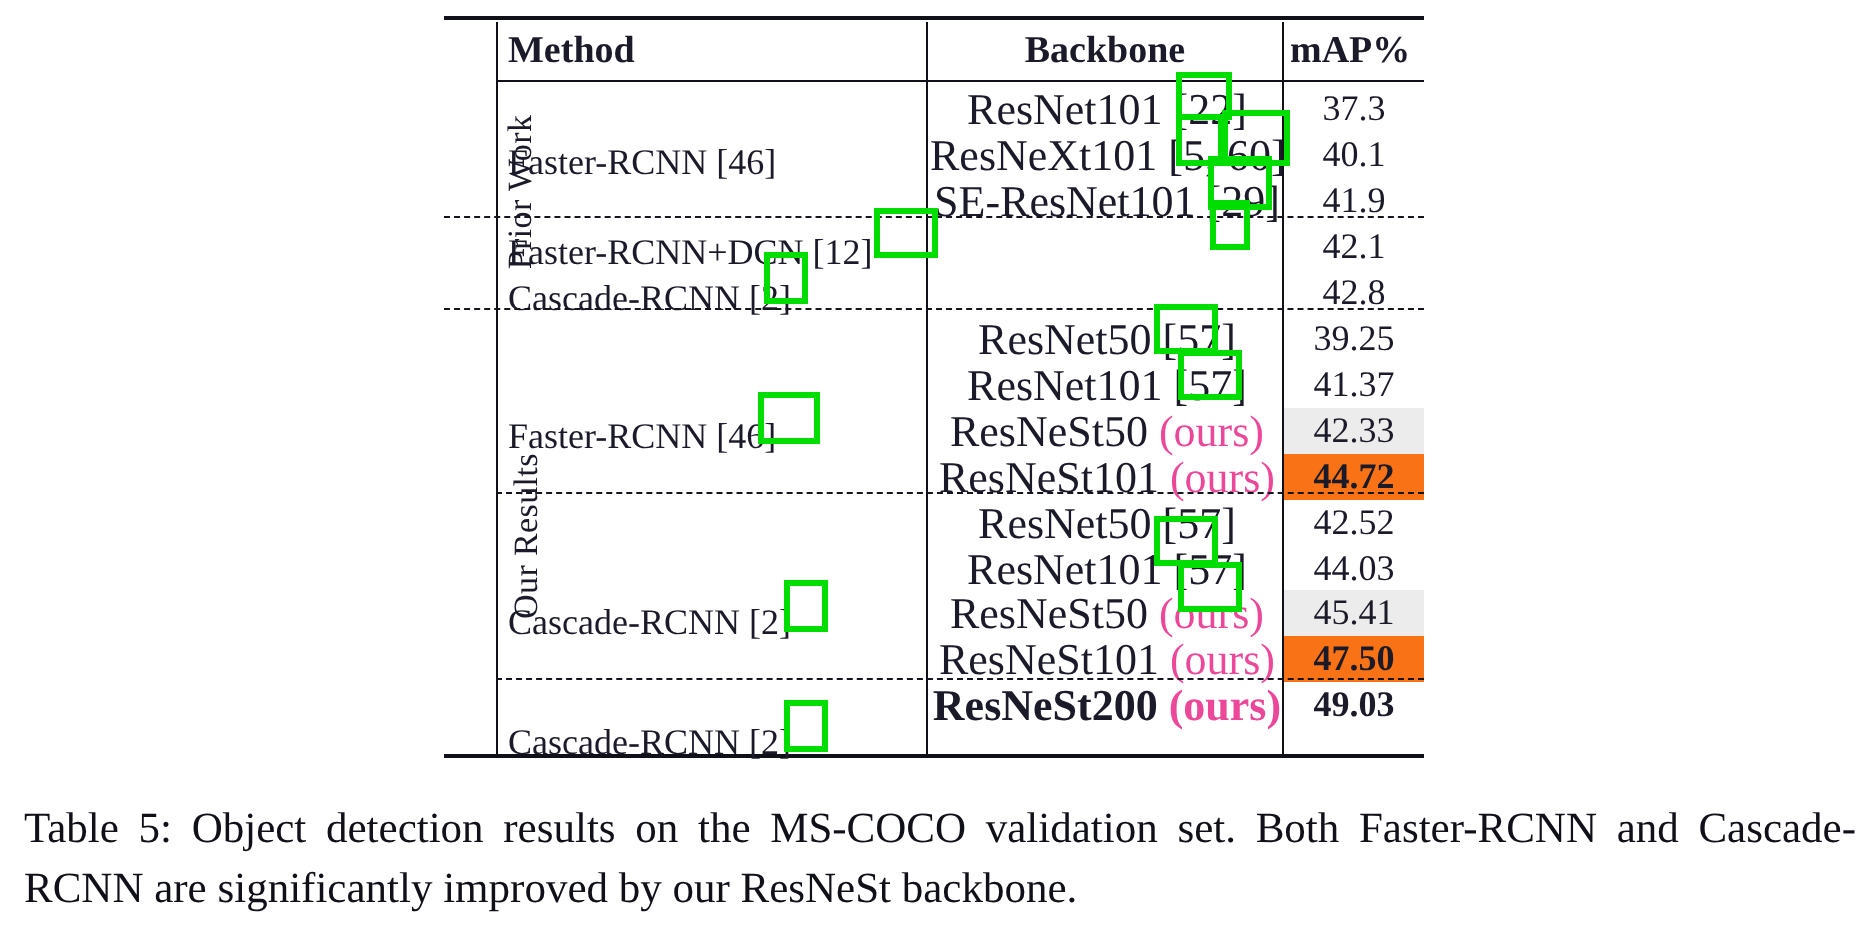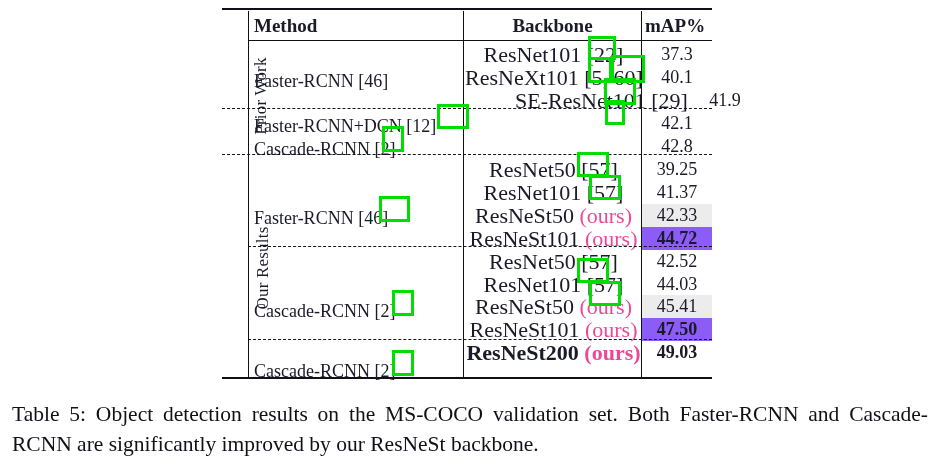--- a/index.html
+++ b/index.html
@@ -105,21 +105,21 @@
     position: absolute;
     left: 394px;
     width: 70px;
     text-align: center;
     font-size: 18px;
     line-height: 23px;
     white-space: nowrap;
   }
   .cell-map.bold { font-weight: bold; }
   .shade-light { background: #ececec; }
-  .shade-dark  { background: #8b5cf6; }
+  .shade-dark  { background: #f97316; }
 
   
   .cell-method {
     position: absolute;
     font-size: 18px;
     line-height: 23px;
     white-space: nowrap;
     text-align: right;
   }
 
@@ -186,21 +186,21 @@
 
   <div id="rows-host">
       <div class="row" style="top: 35px;">
         <div class="cell-backbone">ResNet101 [22]</div>
         <div class="cell-map">37.3</div>
       </div>
       <div class="row" style="top: 57.95px;">
         <div class="cell-backbone">ResNeXt101 [5, 60]</div>
         <div class="cell-map">40.1</div>
       </div>
-      <div class="row" style="top: 80.9px; margin-left: 48px;">
+      <div class="row" style="top: 80.9px;">
         <div class="cell-backbone">SE-ResNet101 [29]</div>
         <div class="cell-map">41.9</div>
       </div>
       <div class="row" style="top: 103.85px;">
         <div class="cell-map">42.1</div>
       </div>
       <div class="row" style="top: 126.8px;">
         <div class="cell-map">42.8</div>
       </div>
       <div class="row" style="top: 149.75px;">

